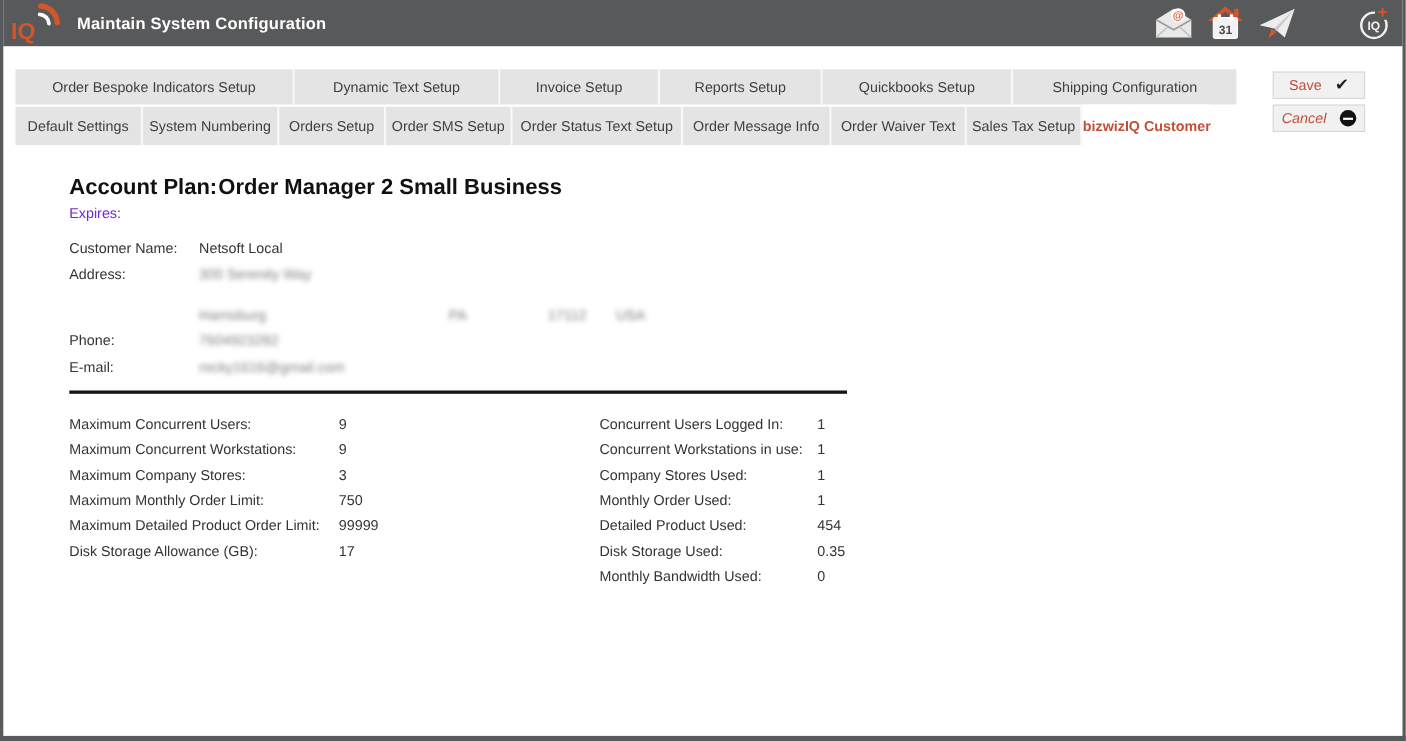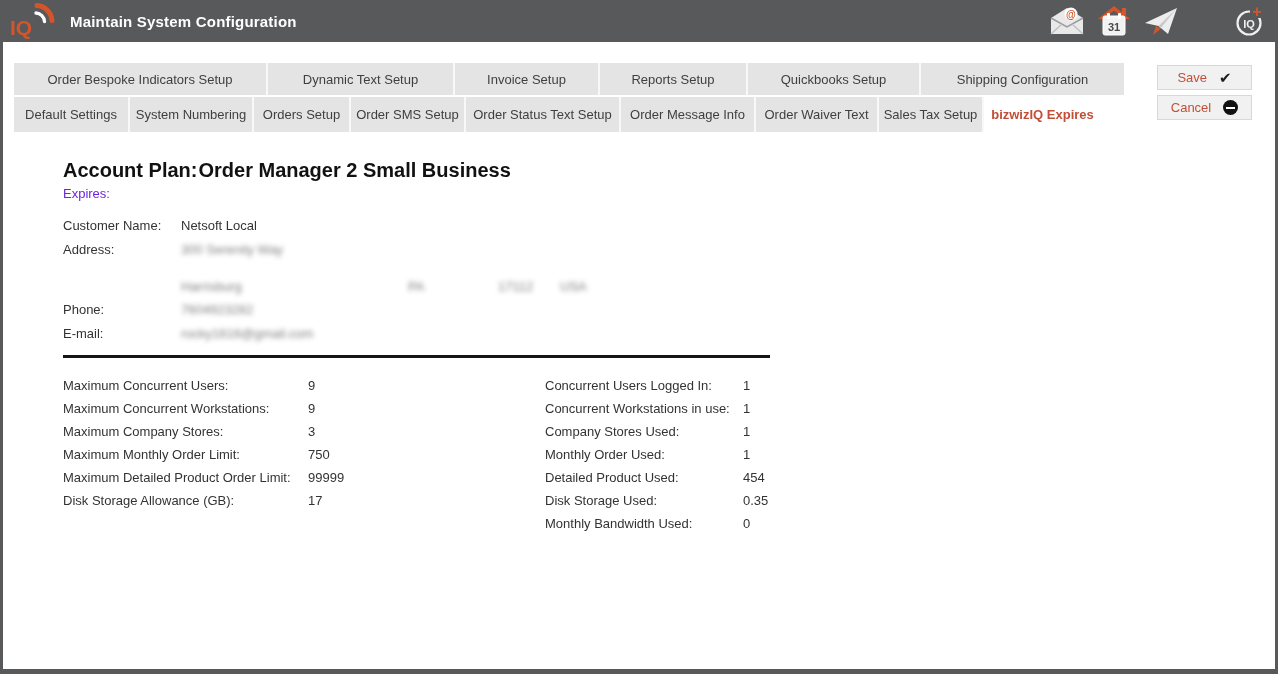--- a/index.html
+++ b/index.html
@@ -36,27 +36,27 @@
   .row1 .tab:nth-child(3){width:145px}.row1 .tab:nth-child(4){width:148px}
   .row1 .tab:nth-child(5){width:173px}.row1 .tab:nth-child(6){width:203px}
   .row2 .tab:nth-child(1){width:116px}.row2 .tab:nth-child(2){width:124px}
   .row2 .tab:nth-child(3){width:97px}.row2 .tab:nth-child(4){width:115px}
   .row2 .tab:nth-child(5){width:155px}.row2 .tab:nth-child(6){width:135px}
   .row2 .tab:nth-child(7){width:123px}.row2 .tab:nth-child(8){width:105px}
   .row2 .tab:nth-child(9){width:117px}
   .tab.active{background:#ffffff;color:#c14f38;font-weight:bold;border-right:none;margin-top:-2px;height:39px;}
   
   .action-btn{
-    position:absolute;left:1154px;width:95px;height:25px;box-sizing:border-box;
+    position:absolute;left:1154px;width:84px;height:25px;box-sizing:border-box;
     background:#f1f1f1;border:1px solid #d8d8d8;color:#c14f38;font-size:13px;
     display:flex;align-items:center;justify-content:center;gap:12px;cursor:pointer;
     font-family:inherit;
   }
   .btn-save{top:65px;}
-  .btn-cancel{top:95px;}
+  .btn-cancel{top:95px;font-style:italic;}
   .check-icon{color:#1c1c1c;font-size:15px;line-height:1;}
   .minus-circle{position:relative;width:15px;height:15px;border-radius:50%;background:#111;flex:0 0 auto;}
   .minus-circle::after{content:"";position:absolute;left:3px;top:6.5px;width:9px;height:2.5px;background:#ffffff;}
   
   .content{position:absolute;left:60px;top:160px;width:1150px;color:#333;}
   .plan-row{font-size:20px;font-weight:bold;color:#111;line-height:20px;display:flex;gap:1px;}
   .expires-row{margin-top:6px;font-size:13px;line-height:16px;color:#6d28d9;}
   .field-row{display:flex;font-size:13px;line-height:16px;color:#333;}
   .field-label{width:118px;flex:0 0 auto;}
   .row-customer{margin-top:16px;}
@@ -140,21 +140,21 @@
     </div>
     <div class="tab-row row2">
       <div class="tab">Default Settings</div>
       <div class="tab">System Numbering</div>
       <div class="tab">Orders Setup</div>
       <div class="tab">Order SMS Setup</div>
       <div class="tab">Order Status Text Setup</div>
       <div class="tab">Order Message Info</div>
       <div class="tab">Order Waiver Text</div>
       <div class="tab">Sales Tax Setup</div>
-      <div class="tab active">bizwizIQ Expires</div>
+      <div class="tab active">bizwizIQ Customer</div>
     </div>
   </div>
 
   <div class="action-btn btn-save">
     <span>Save</span>
     <span class="check-icon">✔</span>
   </div>
   <div class="action-btn btn-cancel">
     <span>Cancel</span>
     <span class="minus-circle"></span>

